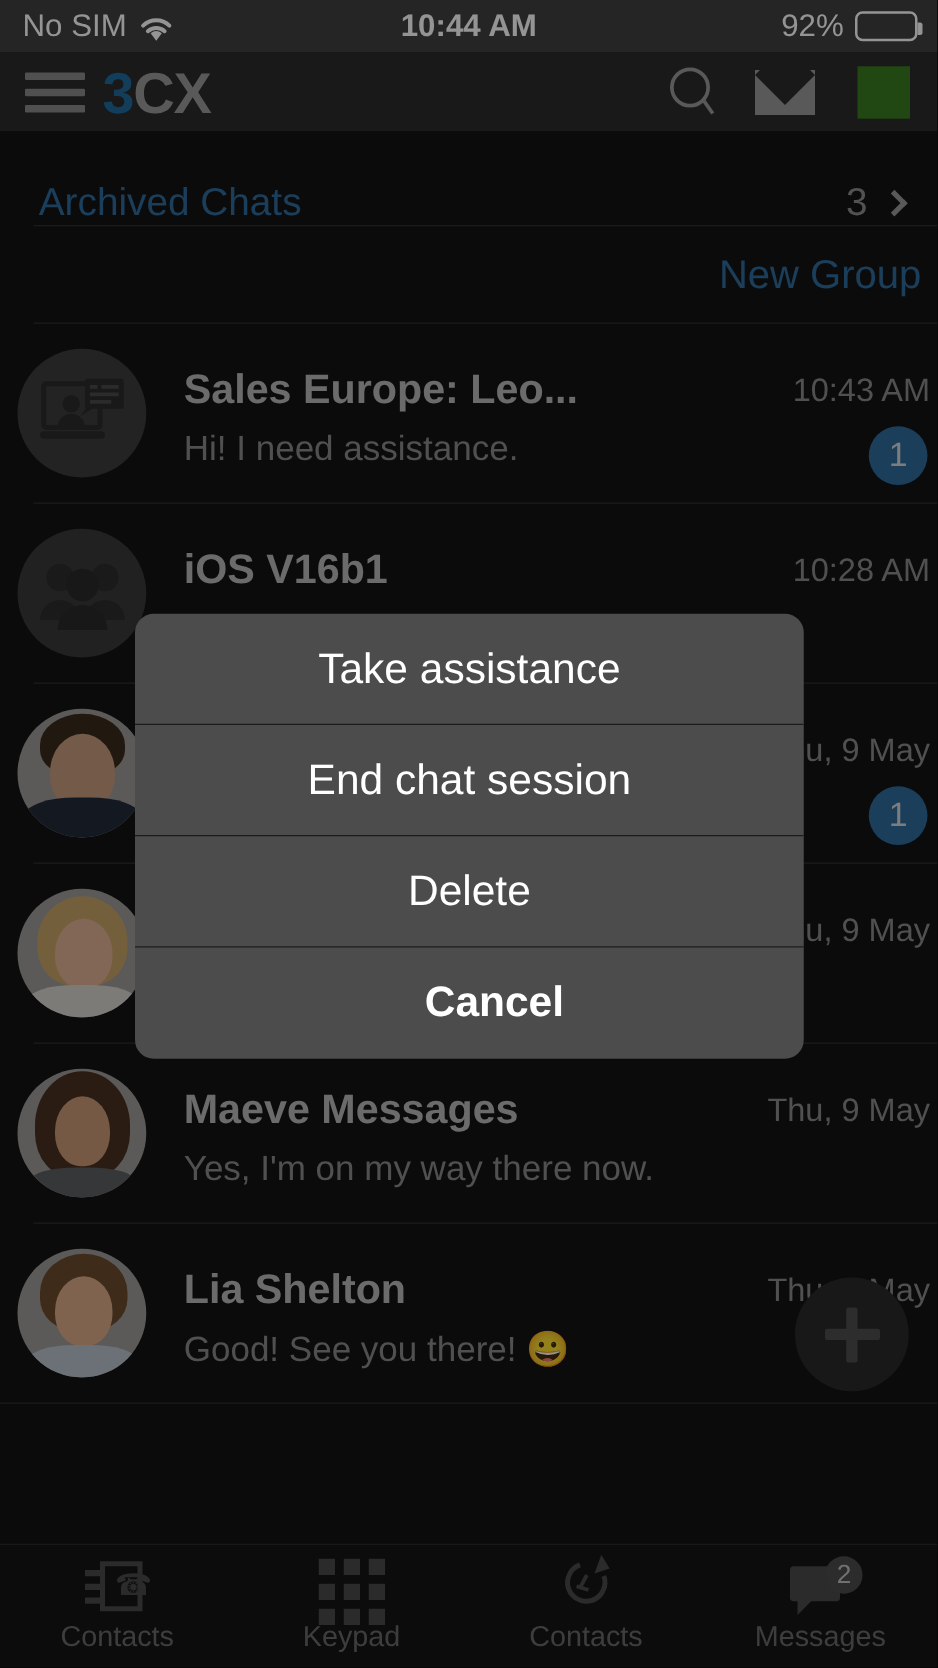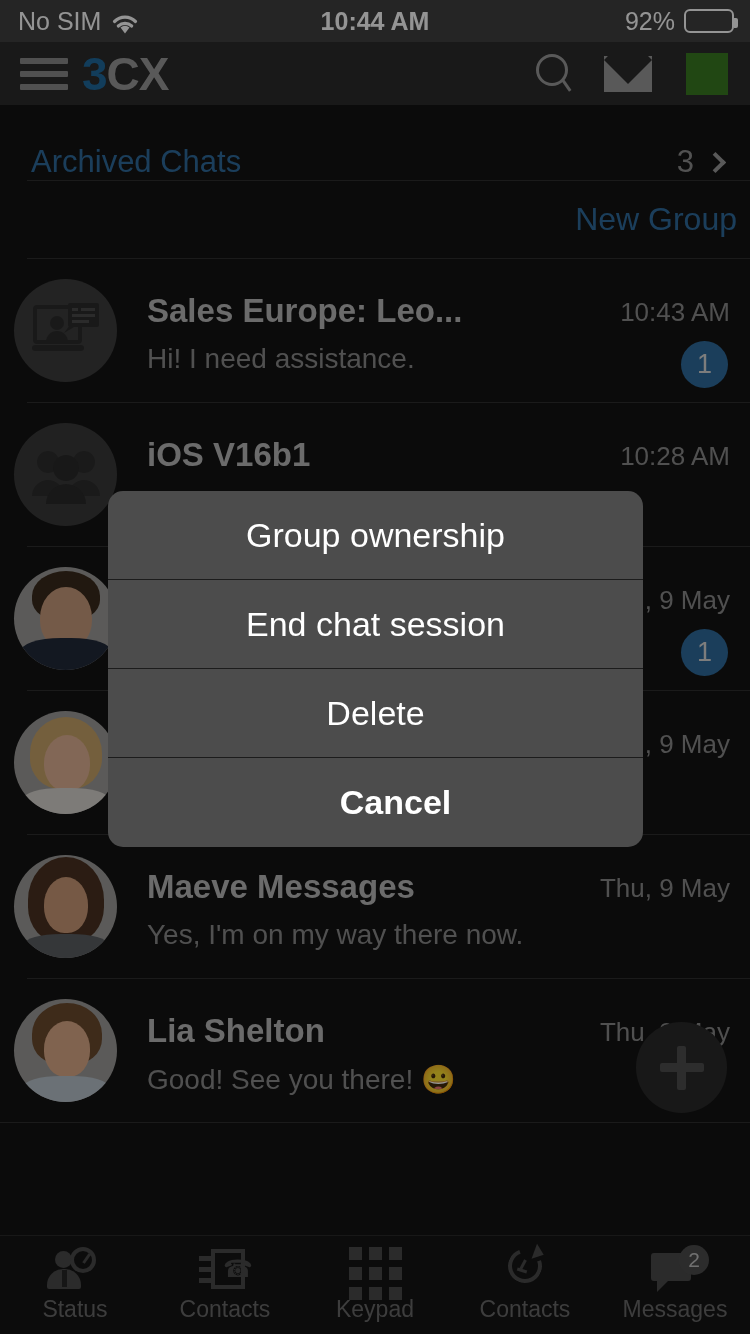--- a/index.html
+++ b/index.html
@@ -76,21 +76,21 @@
 
   .divider { height: 1px; background: #303030; margin-left: 27px; }
   .divider.full { margin-left: 0; }
 
   .newgroup-row { height: 77px; display: flex; align-items: center; justify-content: flex-end; padding-right: 13px; }
   .newgroup-label { color: #2f6c9e; font-size: 32px; }
 
   
   .chat-row { height: 143px; display: flex; align-items: center; padding-left: 14px; position: relative; }
   .avatar { width: 103px; height: 103px; border-radius: 50%; flex: 0 0 103px; overflow: hidden; position: relative; background: #3a3a3a; }
-  .chat-body { flex: 1; margin-left: 30px; margin-right: 20px; position: relative; height: 103px; }
+  .chat-body { flex: 1; margin-left: 30px; margin-right: 6px; position: relative; height: 103px; }
   .chat-title { position: absolute; top: 13px; left: 0; font-size: 33px; color: #b8b8b8; font-weight: bold; }
   .chat-preview { position: absolute; top: 64px; left: 0; font-size: 28px; color: #8a8a8a; }
   .chat-time { position: absolute; top: 18px; right: 0; font-size: 26px; color: #8a8a8a; }
   .unread-badge {
     position: absolute; top: 62px; right: 2px;
     min-width: 47px; height: 47px; border-radius: 24px;
     background: #2f6c9e; color: #d8d8d8; font-size: 27px;
     display: flex; align-items: center; justify-content: center;
   }
 
@@ -338,30 +338,20 @@
 
   </div>
 
   <div id="fab">
     <span class="plus-v"></span>
     <span class="plus-h"></span>
   </div>
 
   <div id="tab-bar">
     <div class="tab">
-      <span class="tab-icon ic-status">
-        <span class="head"></span>
-        <span class="body"></span>
-        <span class="tie"></span>
-        <span class="clock"></span>
-        <span class="hand"></span>
-      </span>
-      <span class="tab-label">Status</span>
-    </div>
-    <div class="tab">
       <span class="tab-icon ic-contacts">
         <span class="book"></span>
         <span class="tab1"></span>
         <span class="tab2"></span>
         <span class="tab3"></span>
         <span class="phone">☎</span>
       </span>
       <span class="tab-label">Contacts</span>
     </div>
     <div class="tab">
@@ -395,19 +385,19 @@
         <span class="tail"></span>
         <span class="msg-badge">2</span>
       </span>
       <span class="tab-label">Messages</span>
     </div>
   </div>
 
   <div id="dim-overlay"></div>
 
   <div id="action-sheet">
-    <div class="sheet-item">Group ownership</div>
+    <div class="sheet-item">Take assistance</div>
     <div class="sheet-item">End chat session</div>
     <div class="sheet-item">Delete</div>
     <div class="sheet-item cancel">Cancel</div>
   </div>
 
 </div>
 
 </body></html>

